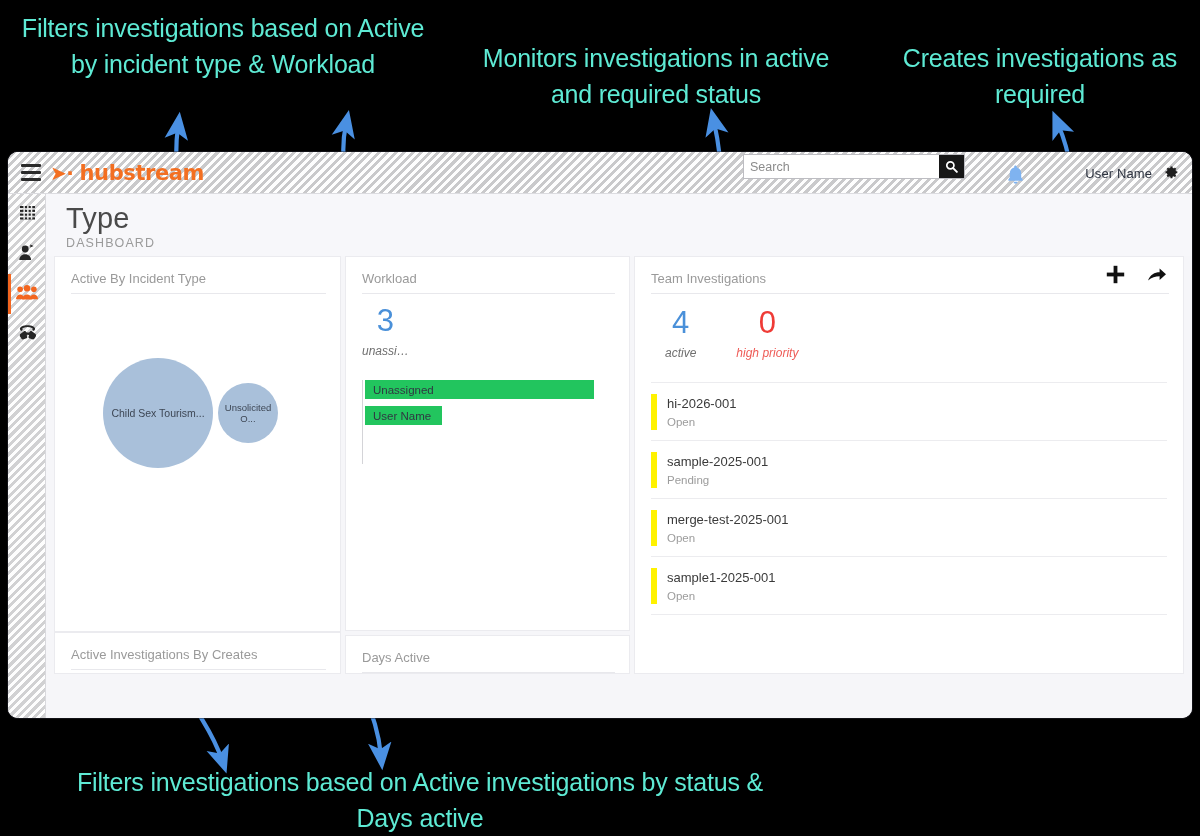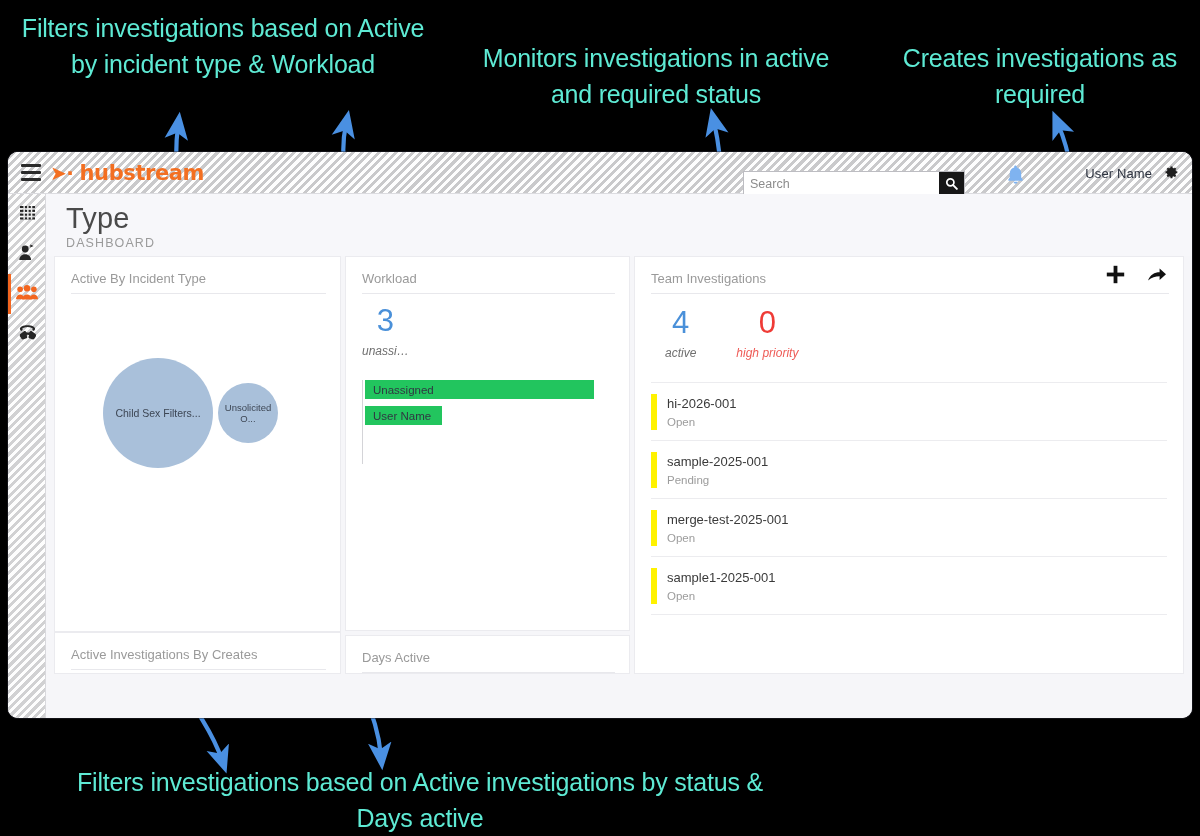--- a/index.html
+++ b/index.html
@@ -60,21 +60,21 @@
   #logo {
     position: absolute; left: 42px; top: 9px;
     display: flex; align-items: center; gap: 6px;
     color: #f36f21;
     font-size: 21px; font-weight: bold; letter-spacing: -0.4px;
     font-family: "DejaVu Sans", sans-serif;
   }
   #logo .mark { font-size: 20px; line-height: 1; }
 
   #searchbox {
-    position: absolute; right: 227px; top: 19px; width: 222px; height: 25px;
+    position: absolute; right: 227px; top: 2px; width: 222px; height: 25px;
     display: flex; background: #ffffff; border: 1px solid #bdbdc2;
   }
   #searchbox input {
     flex: 1; border: 0; outline: none; padding: 0 6px;
     font-size: 12.5px; color: #6b6b6b;
     font-family: "Liberation Sans", sans-serif;
     background: #fff;
   }
   #searchbox input::placeholder { color: #8c8c8c; }
   #search-btn {
@@ -315,21 +315,21 @@
         <div id="pagetitle">Type</div>
         <div id="pagesub">DASHBOARD</div>
       </div>
 
       <div id="grid">
 
         <div id="col-left">
           <div class="card" id="card-incident">
             <div class="card-title">Active By Incident Type</div>
             <div id="bubbles">
-              <div class="bubble" id="bub1">Child Sex Filters...</div>
+              <div class="bubble" id="bub1">Child Sex Tourism...</div>
               <div class="bubble" id="bub2">Unsolicited O...</div>
             </div>
           </div>
           <div class="card" id="card-status">
             <div class="card-title">Active Investigations By Creates</div>
           </div>
         </div>
 
         <div id="col-mid">
           <div class="card" id="card-workload">

